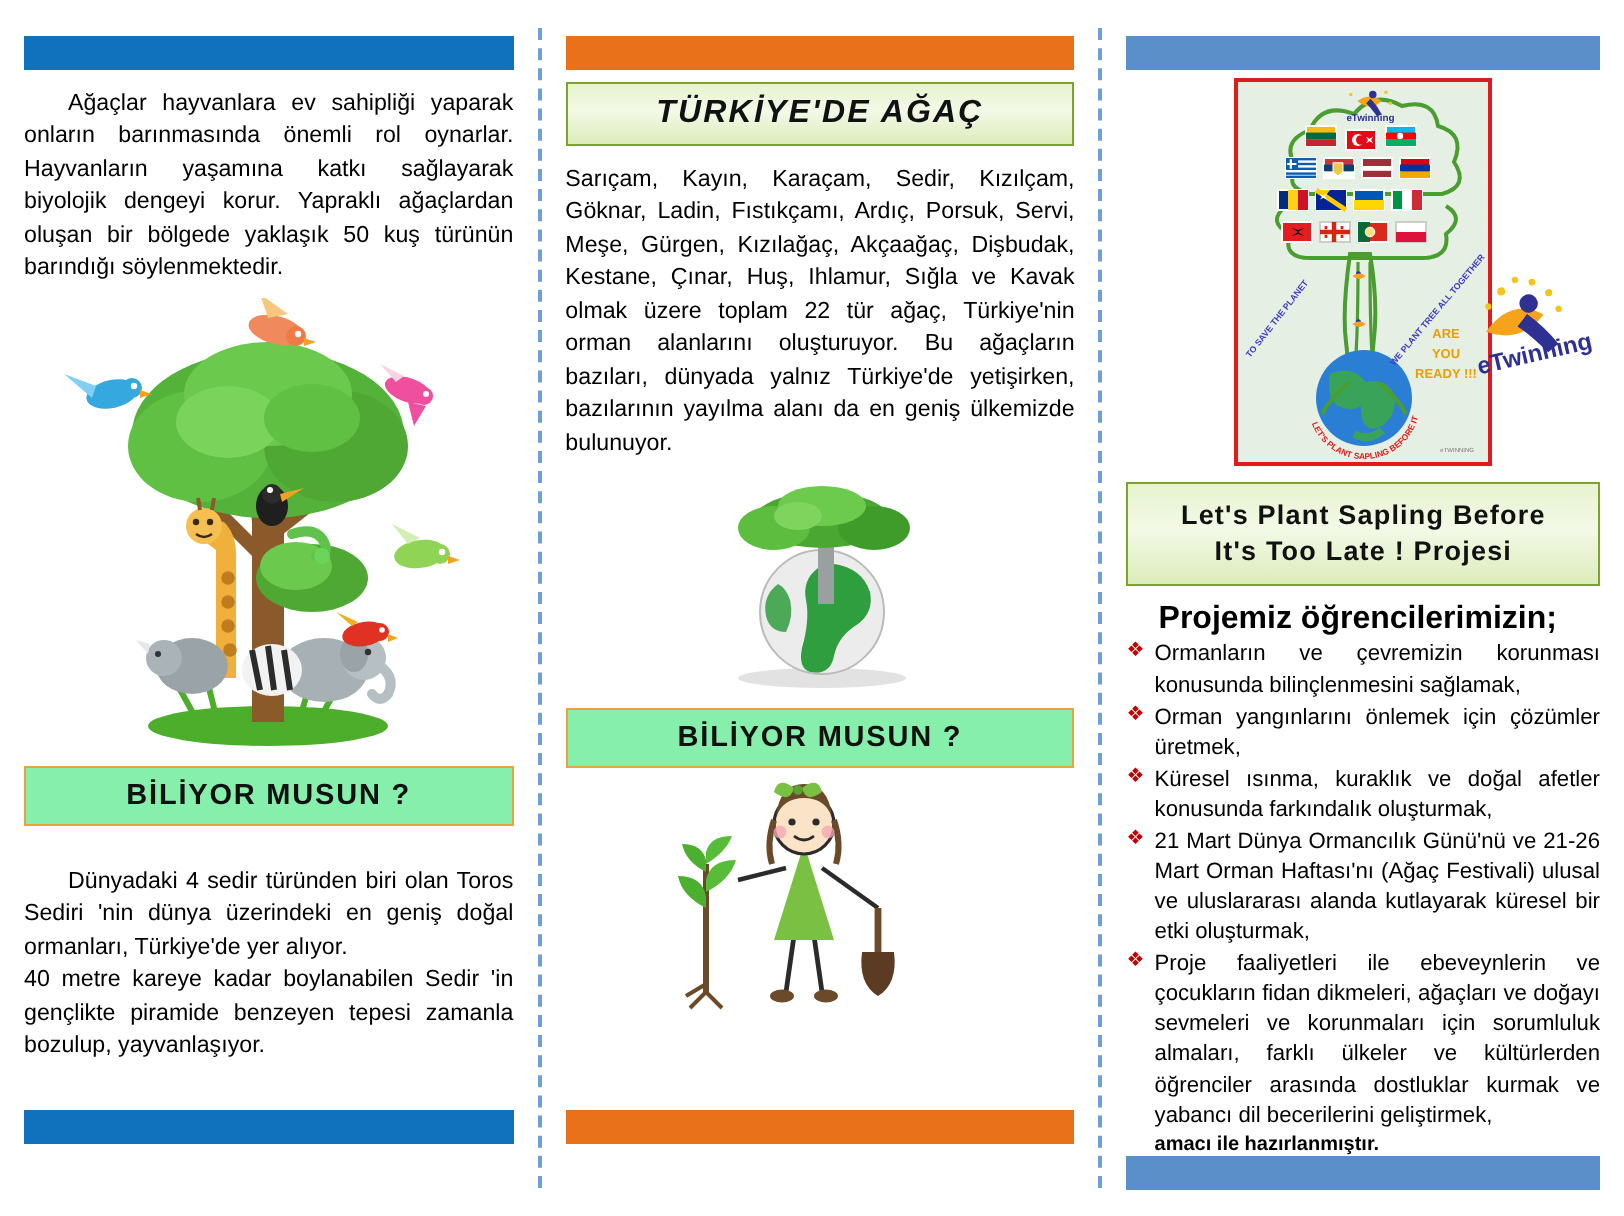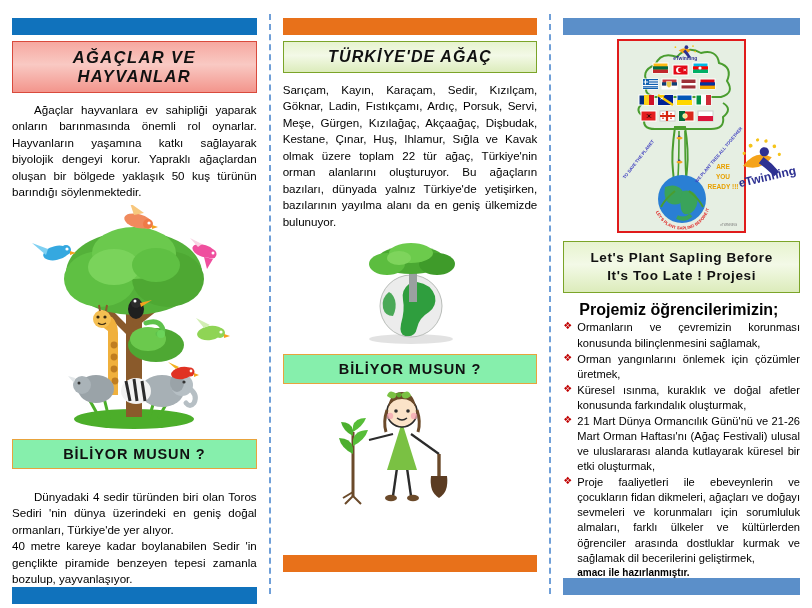--- a/index.html
+++ b/index.html
@@ -155,21 +155,20 @@
 </style>
 </head>
 <body>
 
 <div class="brochure">
 
   <div class="panel panel-1">
 
     <div class="bar bar-top bar-blue"></div>
 
-    <div class="title-box title-pink">AĞAÇLAR VE HAYVANLAR</div>
 
     <div class="body-text indent">Ağaçlar hayvanlara ev sahipliği yaparak onların barınmasında önemli rol oynarlar. Hayvanların yaşamına katkı sağlayarak biyolojik dengeyi korur. Yapraklı ağaçlardan oluşan bir bölgede yaklaşık 50 kuş türünün barındığı söylenmektedir.</div>
 
     <div class="illus" style="height:230px;margin-top:4px;">
       <svg width="240" height="228" viewBox="0 0 240 228" aria-hidden="true">
 
         <ellipse cx="120" cy="214" rx="60" ry="10" fill="#4cae2a"></ellipse>
 
         <path d="M85 212 l-10 -18 M95 213 l-5 -20 M145 212 l10 -18 M135 213 l6 -20" stroke="#4cae2a" stroke-width="3" fill="none" stroke-linecap="round"></path>
 
@@ -563,21 +562,21 @@
       <li>
         <span class="bullet">❖</span>
         <span>Küresel ısınma, kuraklık ve doğal afetler konusunda farkındalık oluşturmak,</span>
       </li>
       <li>
         <span class="bullet">❖</span>
         <span>21 Mart Dünya Ormancılık Günü'nü ve 21-26 Mart Orman Haftası'nı (Ağaç Festivali) ulusal ve uluslararası alanda kutlayarak küresel bir etki oluşturmak,</span>
       </li>
       <li>
         <span class="bullet">❖</span>
-        <span>Proje faaliyetleri ile  ebeveynlerin ve çocukların fidan dikmeleri, ağaçları ve doğayı sevmeleri ve korunmaları için sorumluluk almaları, farklı ülkeler ve kültürlerden öğrenciler arasında dostluklar kurmak ve sağlamak dil becerilerini geliştirmek,</span>
+        <span>Proje faaliyetleri ile  ebeveynlerin ve çocukların fidan dikmeleri, ağaçları ve doğayı sevmeleri ve korunmaları için sorumluluk almaları, farklı ülkeler ve kültürlerden öğrenciler arasında dostluklar kurmak ve yabancı dil becerilerini geliştirmek,</span>
       </li>
     </ul>
 
     <div class="goal-final">amacı ile hazırlanmıştır.</div>
 
     <div class="bar bar-bottom bar-steel"></div>
   </div>
 
 </div>
 

